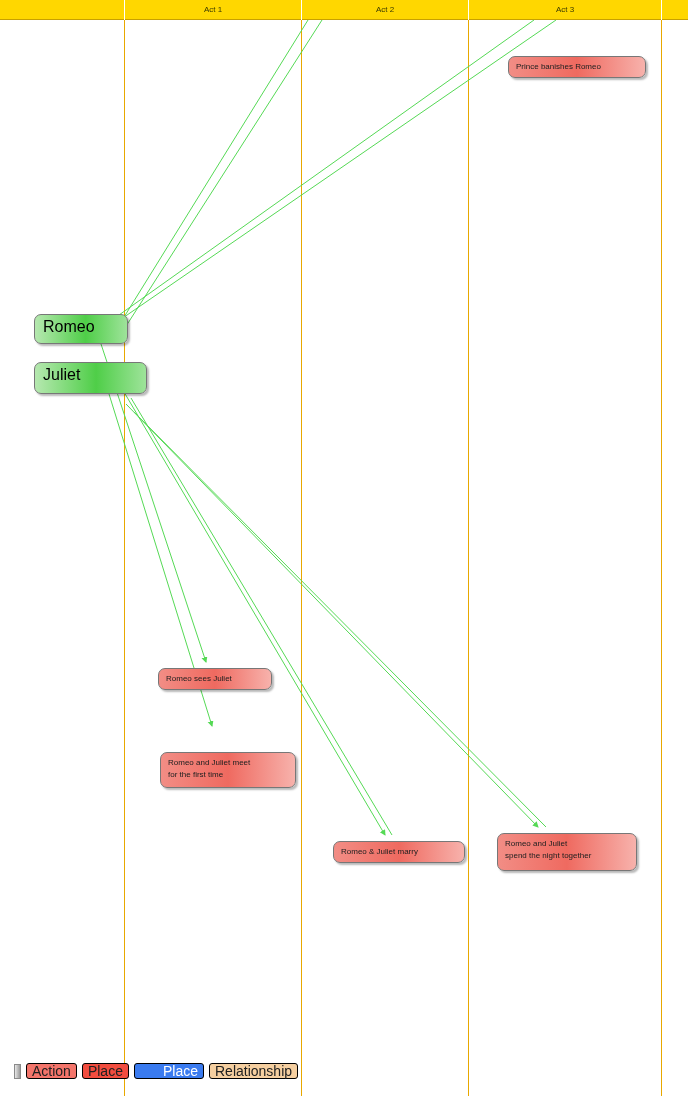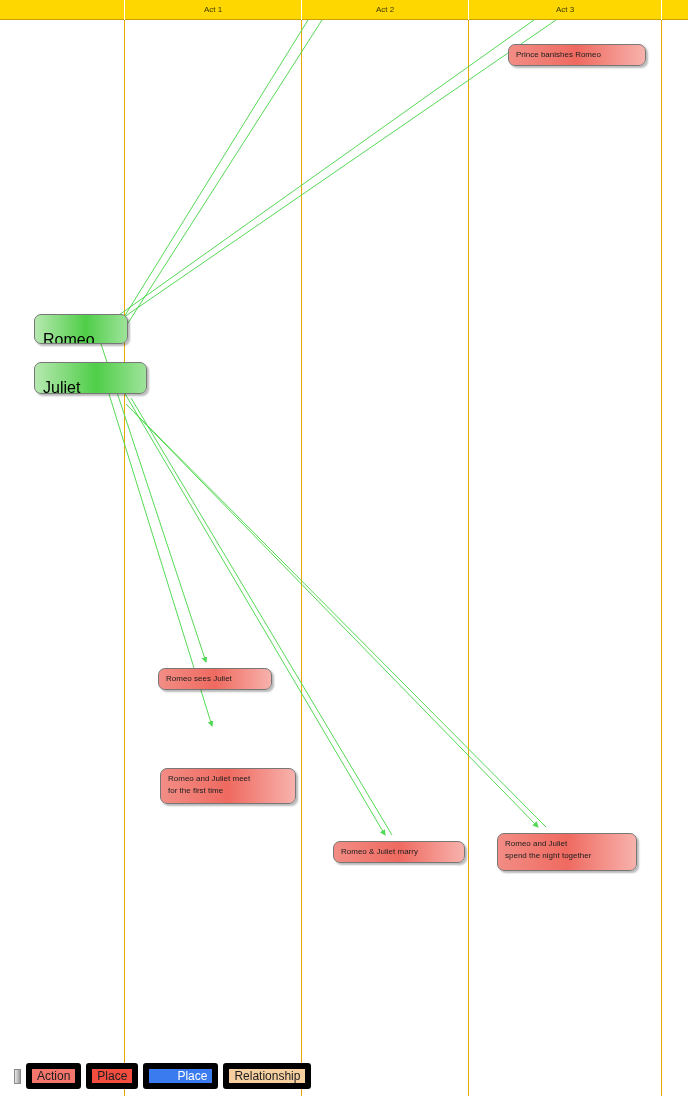--- a/index.html
+++ b/index.html
@@ -73,21 +73,21 @@
     border: 1px solid #777777;
     border-radius: 7px;
     box-shadow: 2px 2px 2px rgba(0,0,0,0.28);
     overflow: hidden;
     white-space: pre-line;
   }
   .node.char {
     background: linear-gradient(to right, #b6e8b0 0%, #4fce48 55%, #9ee39a 100%);
     font-size: 16px;
     color: #000000;
-    padding: 16px 8px 3px 8px;
+    padding: 3px 8px 3px 8px;
     line-height: 17px;
   }
   .node.action {
     background: linear-gradient(to right, #f28d85 0%, #ef6a60 50%, #f7b2ac 100%);
     font-size: 8px;
     color: #202020;
     padding: 4px 7px 4px 7px;
     line-height: 12px;
   }
 
@@ -101,24 +101,24 @@
     gap: 5px;
   }
   .legend-handle {
     width: 7px;
     height: 15px;
     background: linear-gradient(to right, #e8e8e8, #9a9a9a);
     border: 1px solid #8a8a8a;
     box-sizing: border-box;
   }
   .legend-chip {
-    font-size: 12px;
+    font-size: 14px;
     line-height: 12px;
     padding: 1px 5px;
-    border: 6px solid #000000;
+    border: 1px solid #000000;
     border-radius: 3px;
     color: #202020;
     box-sizing: border-box;
     font-family: "Liberation Sans", sans-serif;
   }
   .chip-action { background: #f4756b; }
   .chip-char   { background: #f24d3f; }
   .chip-place  { background: #3a7bf0; color: #ffffff; padding-left: 28px; }
   .chip-rel    { background: #f5cfa0; }
 </style>
@@ -160,25 +160,25 @@
       <path d="M 126 404 L 538 827" marker-end="url(#arrow)"></path>
       <path d="M 134 412 L 546 827"></path>
       <path d="M 118 386 L 300 660 L 340 838" stroke-opacity="0"></path>
     </g>
   </svg>
 
   <div class="node char" style="left:34px;top:314px;width:94px;height:30px;">Romeo</div>
 
   <div class="node char" style="left:34px;top:362px;width:113px;height:32px;">Juliet</div>
 
-  <div class="node action" style="left:508px;top:44px;width:138px;height:22px;">Prince banishes Romeo</div>
+  <div class="node action" style="left:508px;top:56px;width:138px;height:22px;">Prince banishes Romeo</div>
 
   <div class="node action" style="left:158px;top:668px;width:114px;height:22px;">Romeo sees Juliet</div>
 
-  <div class="node action" style="left:160px;top:768px;width:136px;height:36px;">Romeo and Juliet meet
+  <div class="node action" style="left:160px;top:752px;width:136px;height:36px;">Romeo and Juliet meet
 for the first time</div>
 
   <div class="node action" style="left:333px;top:841px;width:132px;height:22px;">Romeo &amp; Juliet marry</div>
 
   <div class="node action" style="left:497px;top:833px;width:140px;height:38px;">Romeo and Juliet
 spend the night together</div>
 
   <div class="legend">
     <div class="legend-handle"></div>
     <div class="legend-chip chip-action">Action</div>

